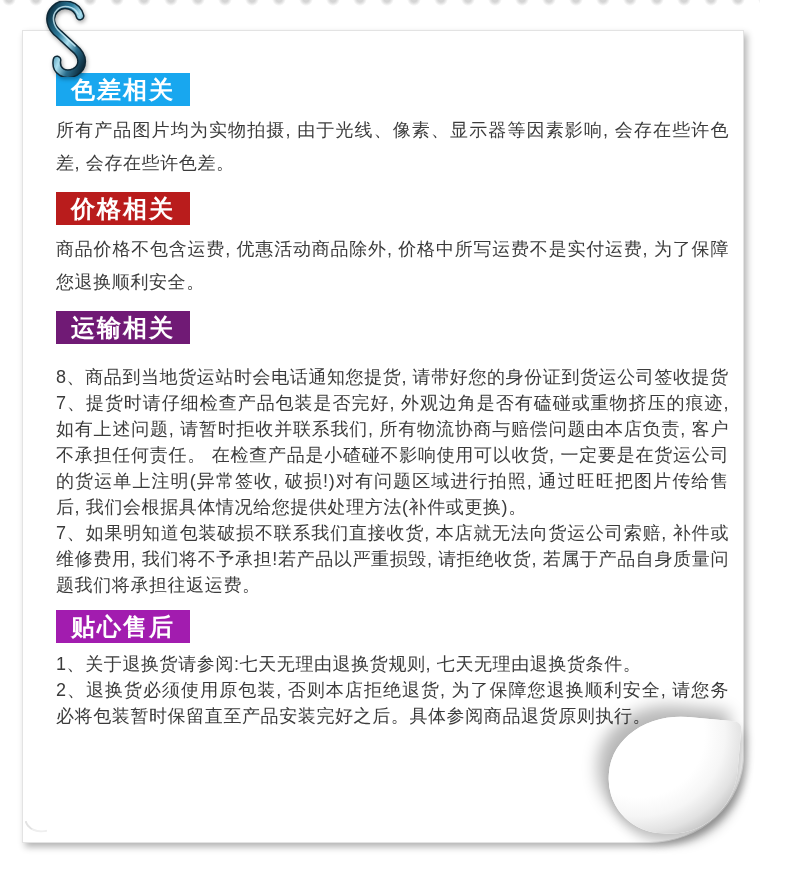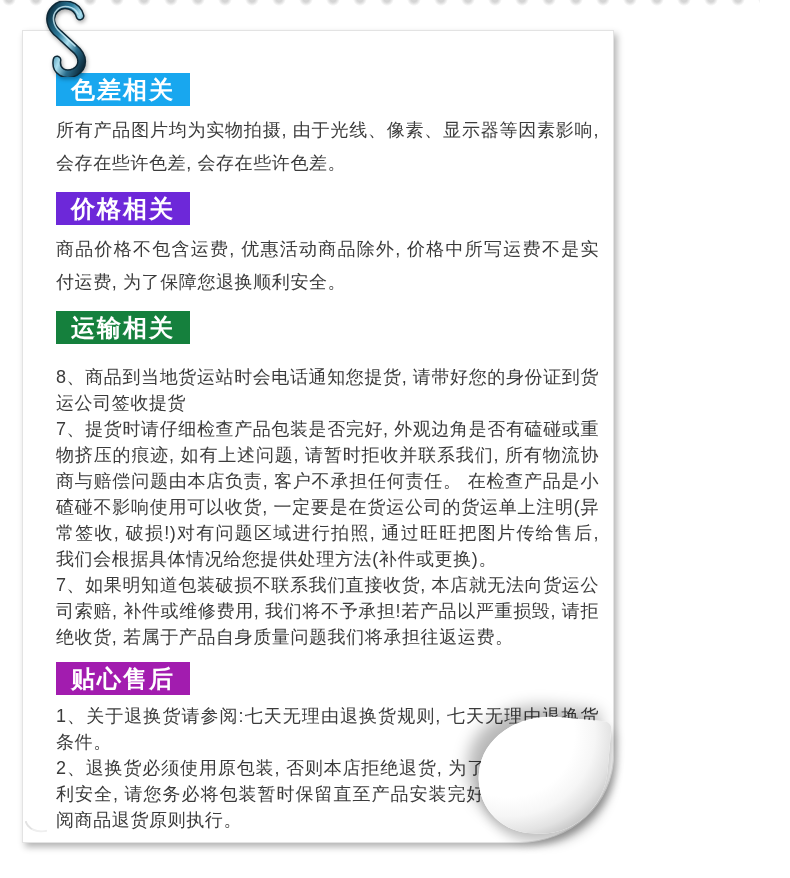--- a/index.html
+++ b/index.html
@@ -9,21 +9,21 @@
     font-family:"Liberation Sans","DejaVu Sans",sans-serif;
   }
   
   .top-edge{
     position:absolute;left:0;top:0;width:760px;height:9px;
     background-image:radial-gradient(circle at 9px -1px,#cfcfcf 0 3px,rgba(207,207,207,0) 7px);
     background-size:27px 9px;background-repeat:repeat-x;opacity:.9;
   }
   
   .sheet{
-    position:absolute;left:22px;top:30px;width:592px;height:813px;
+    position:absolute;left:22px;top:30px;width:722px;height:813px;
     background:#ffffff;
     border:1px solid #e3e3e3;
     box-shadow:3px 4px 7px rgba(0,0,0,0.30);
     border-bottom-right-radius:95px 88px;
     box-sizing:border-box;
     padding:42px 14px 0 33px;
   }
   
   .curl{
     position:absolute;right:6px;bottom:8px;width:128px;height:118px;
@@ -61,28 +61,28 @@
 <div class="sheet">
   <div>
   <div class="section loose">
     <span class="badge" style="background: rgb(24, 167, 239);">色差相关</span>
     <div>
           <p class="para">所有产品图片均为实物拍摄, 由于光线、像素、显示器等因素影响, 会存在些许色差, 会存在些许色差。</p>
         </div>
   </div>
 
   <div class="section loose">
-    <span class="badge" style="background: #6d28d9;">价格相关</span>
+    <span class="badge" style="background: #b91c1c;">价格相关</span>
     <div>
           <p class="para">商品价格不包含运费, 优惠活动商品除外, 价格中所写运费不是实付运费, 为了保障您退换顺利安全。</p>
         </div>
   </div>
 
   <div class="section loose">
-    <span class="badge" style="background: #15803d;">运输相关</span>
+    <span class="badge" style="background: #701a75;">运输相关</span>
   </div>
 
   <div class="section dense">
     <div>
           <p class="para">8、商品到当地货运站时会电话通知您提货, 请带好您的身份证到货运公司签收提货</p>
           <p class="para">7、提货时请仔细检查产品包装是否完好, 外观边角是否有磕碰或重物挤压的痕迹, 如有上述问题, 请暂时拒收并联系我们, 所有物流协商与赔偿问题由本店负责, 客户不承担任何责任。 在检查产品是小碴碰不影响使用可以收货, 一定要是在货运公司的货运单上注明(异常签收, 破损!)对有问题区域进行拍照, 通过旺旺把图片传给售后, 我们会根据具体情况给您提供处理方法(补件或更换)。</p>
           <p class="para">7、如果明知道包装破损不联系我们直接收货, 本店就无法向货运公司索赔, 补件或维修费用, 我们将不予承担!若产品以严重损毁, 请拒绝收货, 若属于产品自身质量问题我们将承担往返运费。</p>
         </div>
   </div>
 

